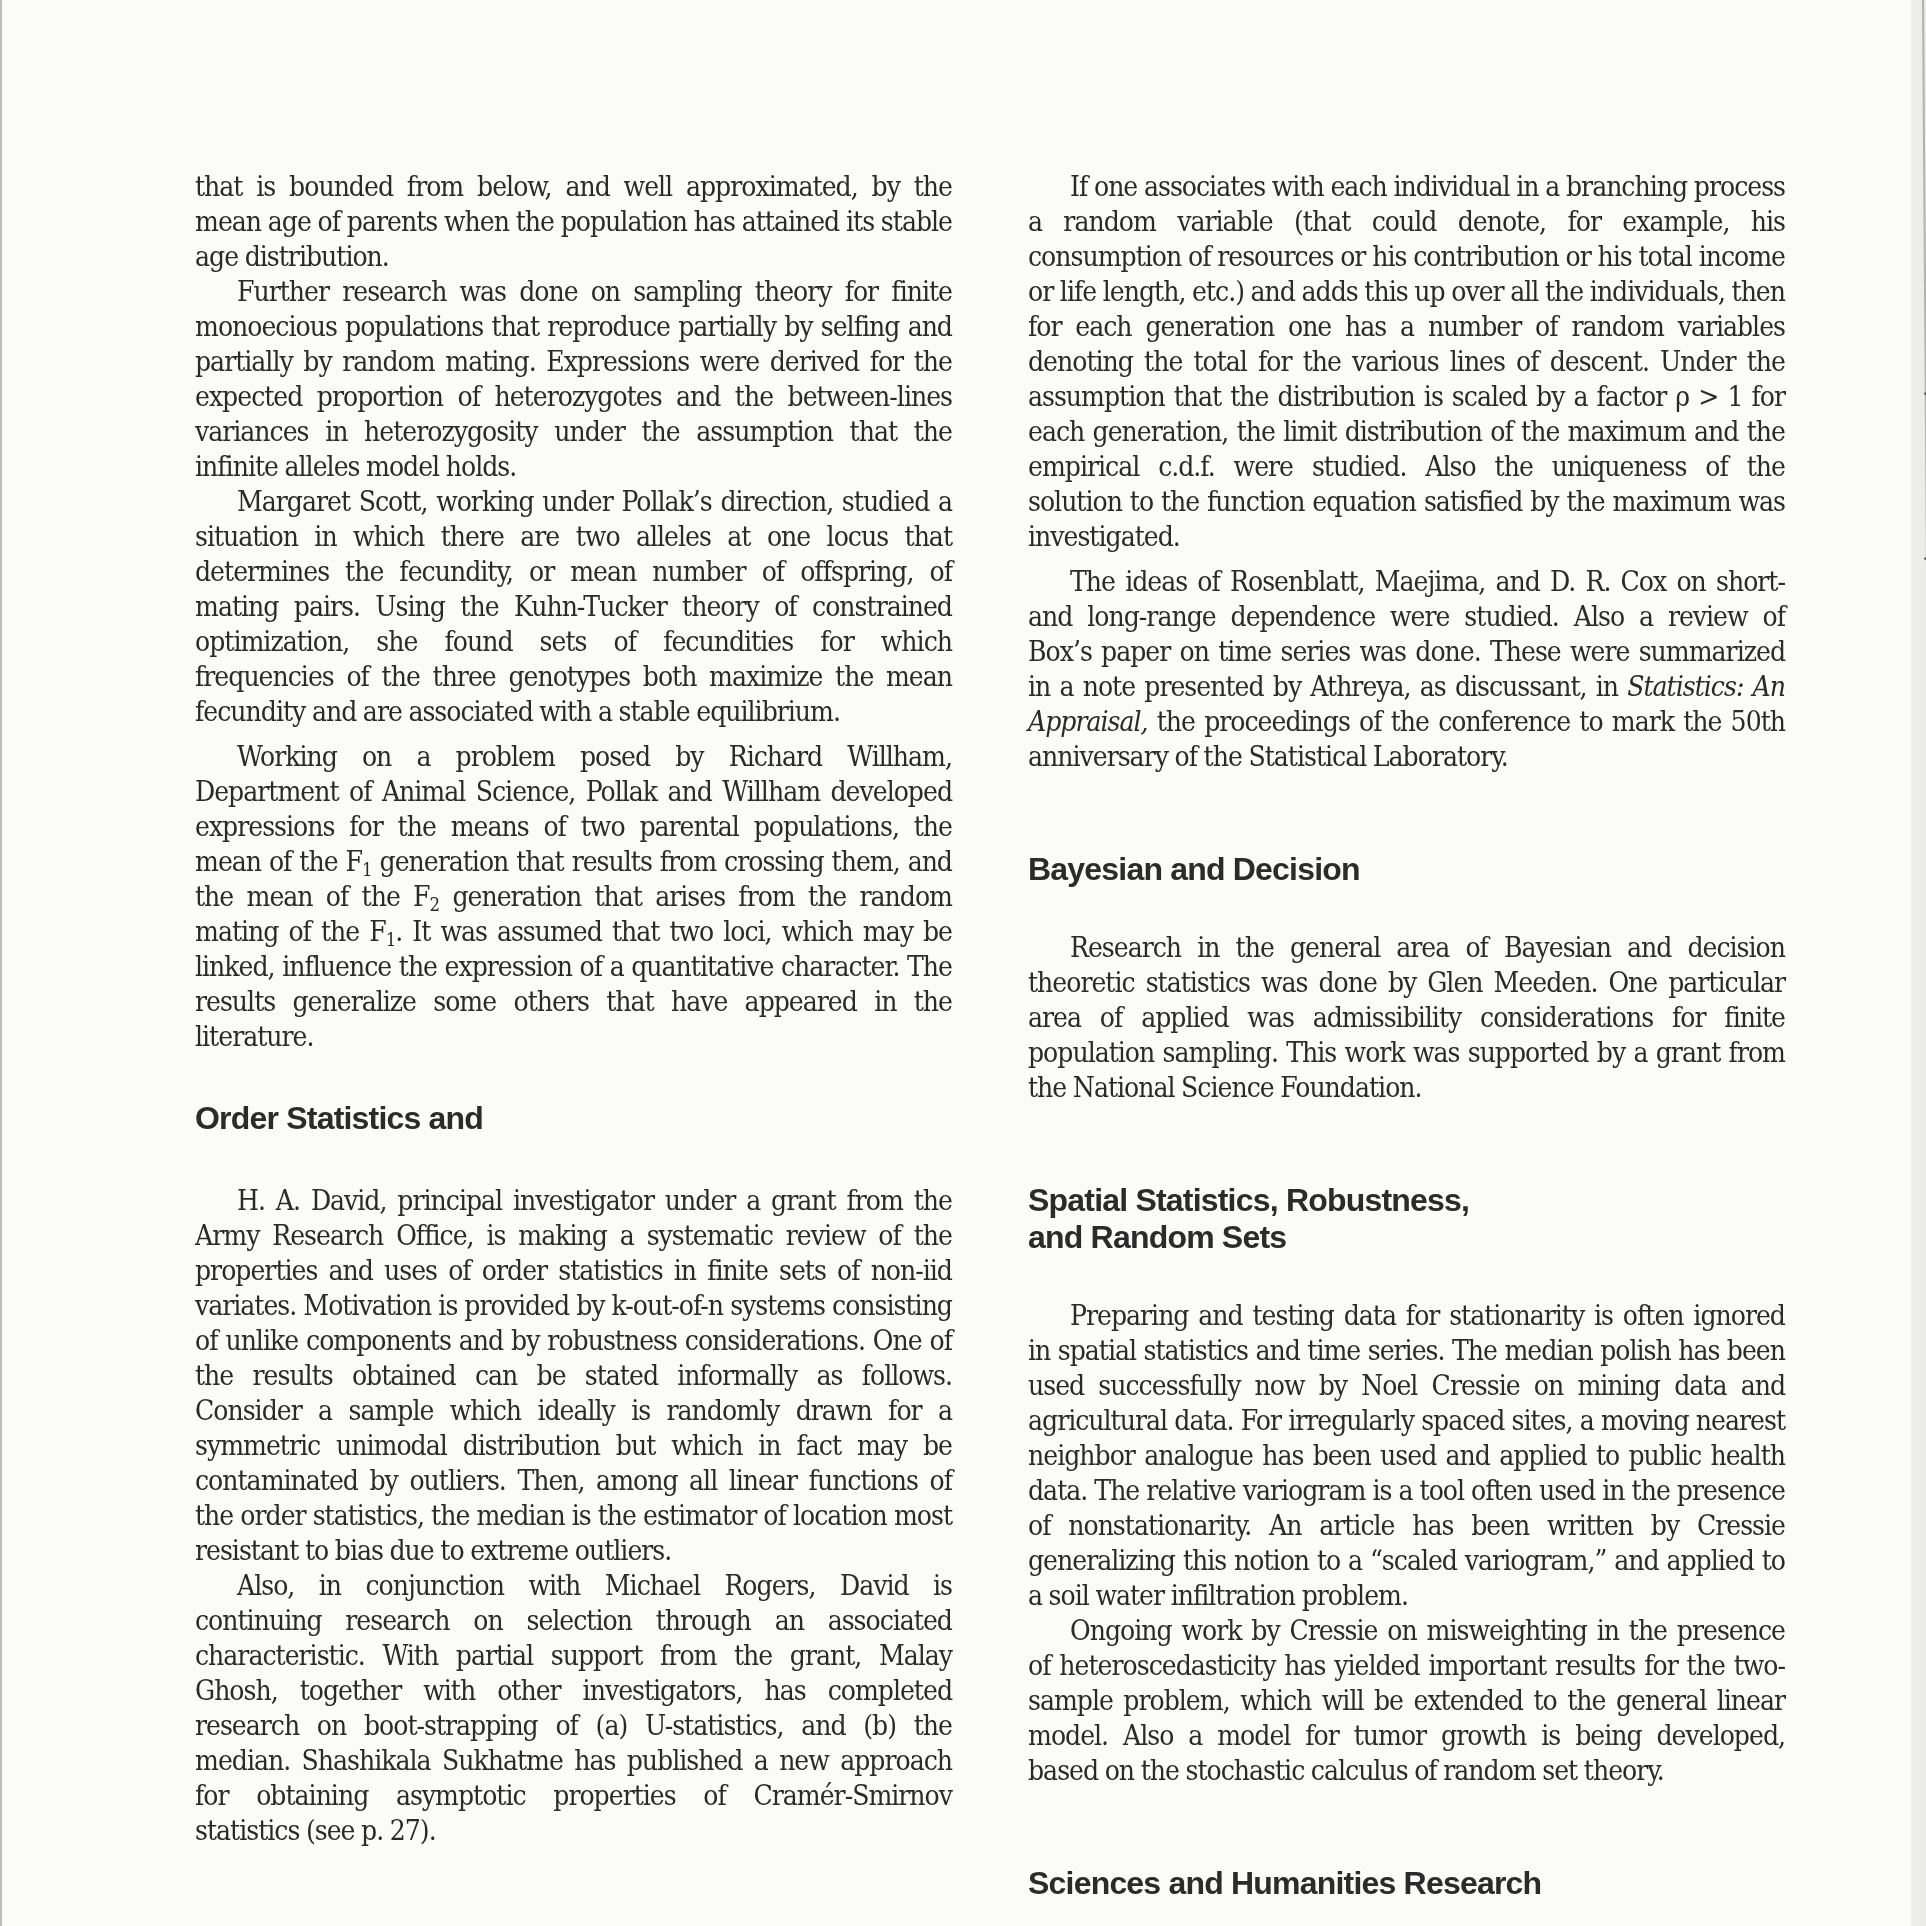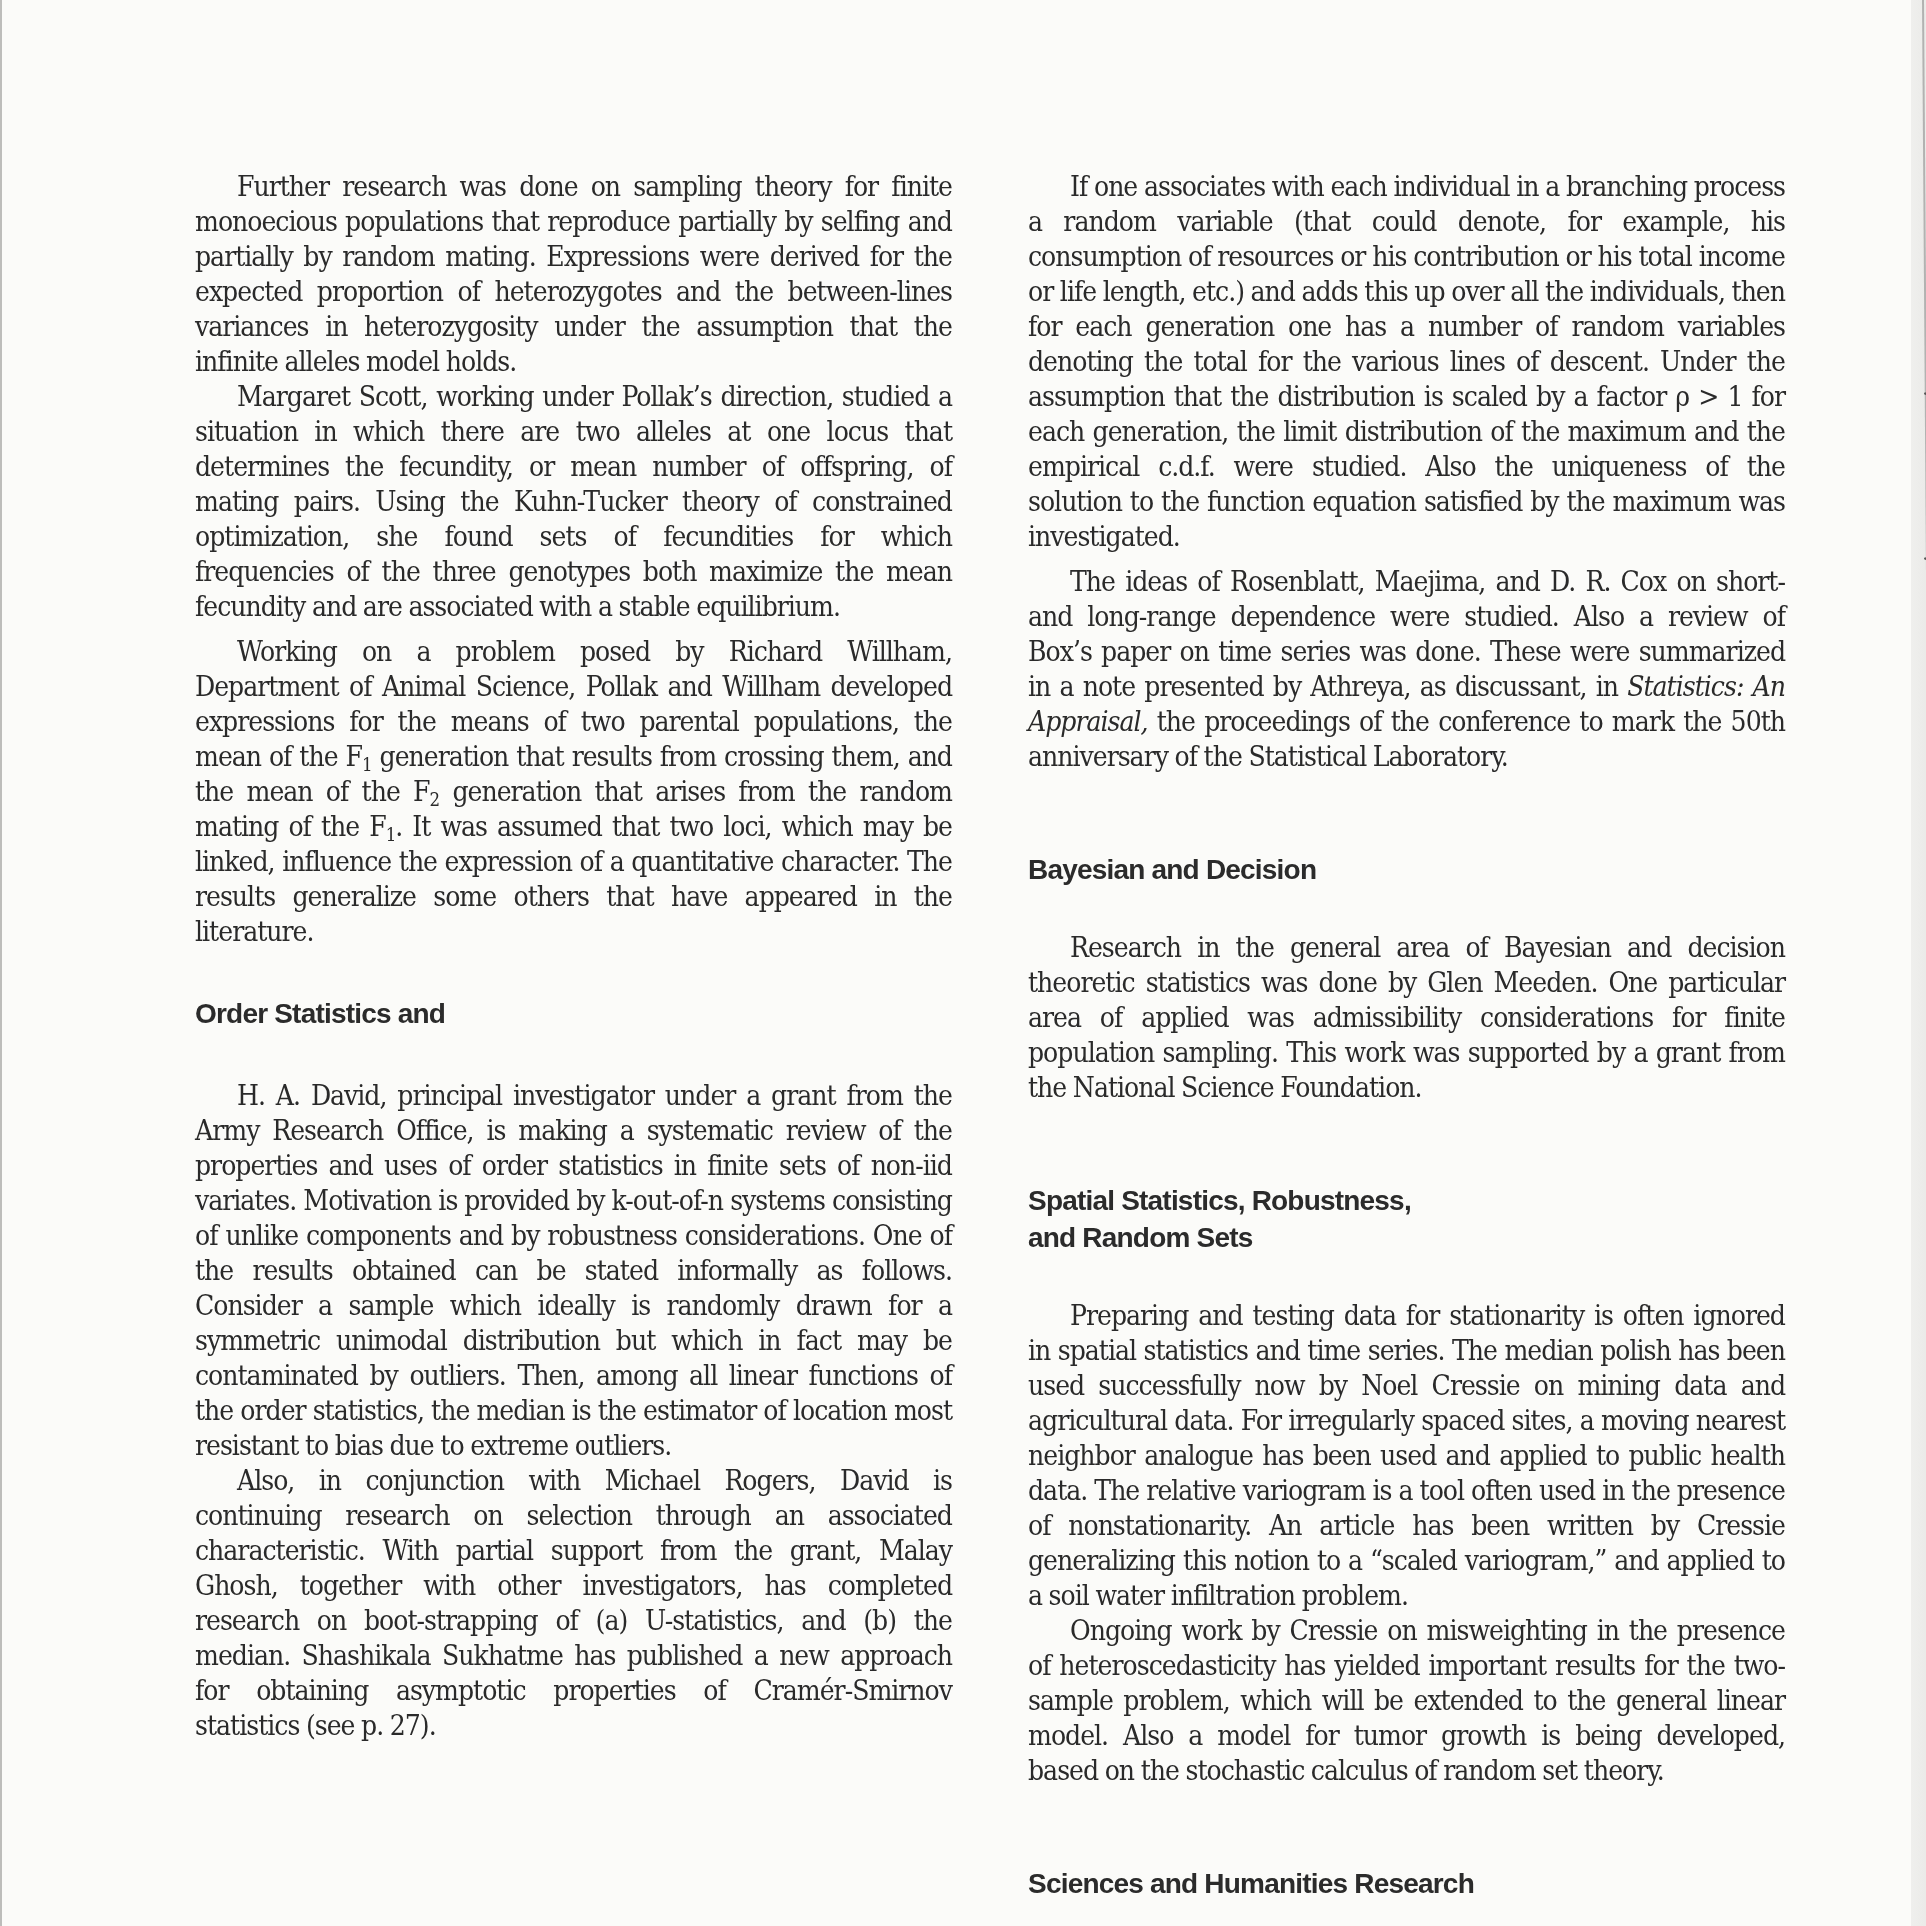--- a/index.html
+++ b/index.html
@@ -27,38 +27,39 @@
     font-size: 28px; line-height: 35px; color: #2a2a2a;
     text-align: justify; font-stretch: condensed;
   }
   .col-left { left: 195px; top: 169px; }
   .col-right { left: 1028px; top: 169px; }
   .p { margin: 0; text-indent: 42px; letter-spacing: -1px; word-spacing: -0.4px; }
   .p.noindent { text-indent: 0; }
   .gap { margin-top: 10px; }
   .h {
     font-family: "Liberation Sans", "DejaVu Sans", sans-serif; font-weight: bold;
-    font-size: 28px; line-height: 37px; color: #2b2b2b; letter-spacing: -0.8px;
+    font-size: 32px; line-height: 37px; color: #2b2b2b; letter-spacing: -0.8px;
     text-align: left; margin: 0;
   }
   .h span { display: block; }
   sub { font-size: 18.5px; line-height: 0; vertical-align: -5.4px; }
   em { font-style: italic; }
 </style>
 </head>
 <body>
 
 <div class="page"></div>
 <div class="left-bar"></div>
 <div class="edge-right"></div>
 <div class="edge-line"></div>
 <div class="staple" style="left:1924px;top:392px;"></div>
 <div class="staple" style="left:1924px;top:557px;"></div>
 
 <div class="col col-left">
+  <p class="p noindent">that is bounded from below, and well approximated, by the mean age of parents when the population has attained its stable age distribution.</p>
   <p class="p">Further research was done on sampling theory for finite monoecious populations that reproduce partially by selfing and partially by random mating. Expressions were derived for the expected proportion of heterozygotes and the between-lines variances in heterozygosity under the assumption that the infinite alleles model holds.</p>
   <p class="p">Margaret Scott, working under Pollak’s direction, studied a situation in which there are two alleles at one locus that determines the fecundity, or mean number of offspring, of mating pairs. Using the Kuhn-Tucker theory of constrained optimization, she found sets of fecundities for which frequencies of the three genotypes both maximize the mean fecundity and are associated with a stable equilibrium.</p>
 
   <p class="p gap"><span>Working on a problem posed by Richard Willham, Department of Animal Science, Pollak and Willham developed expressions for the means of two parental populations, the mean of the F</span><sub>1</sub><span> generation that results from crossing them, and the mean of the F</span><sub>2</sub><span> generation that arises from the random mating of the F</span><sub>1</sub><span>. It was assumed that two loci, which may be linked, influence the expression of a quantitative character. The results generalize some others that have appeared in the literature.</span></p>
 
   <h2 class="h" style="margin-top:46px;">
     <span>Order Statistics and</span>
   </h2>
   <p class="p" style="margin-top:46px;">H. A. David, principal investigator under a grant from the Army Research Office, is making a systematic review of the properties and uses of order statistics in finite sets of non-iid variates. Motivation is provided by k-out-of-n systems consisting of unlike components and by robustness considerations. One of the results obtained can be stated informally as follows. Consider a sample which ideally is randomly drawn for a symmetric unimodal distribution but which in fact may be contaminated by outliers. Then, among all linear functions of the order statistics, the median is the estimator of location most resistant to bias due to extreme outliers.</p>
   <p class="p">Also, in conjunction with Michael Rogers, David is continuing research on selection through an associated characteristic. With partial support from the grant, Malay Ghosh, together with other investigators, has completed research on boot-strapping of (a) U-statistics, and (b) the median. Shashikala Sukhatme has published a new approach for obtaining asymptotic properties of Cramér-Smirnov statistics (see p. 27).</p>

